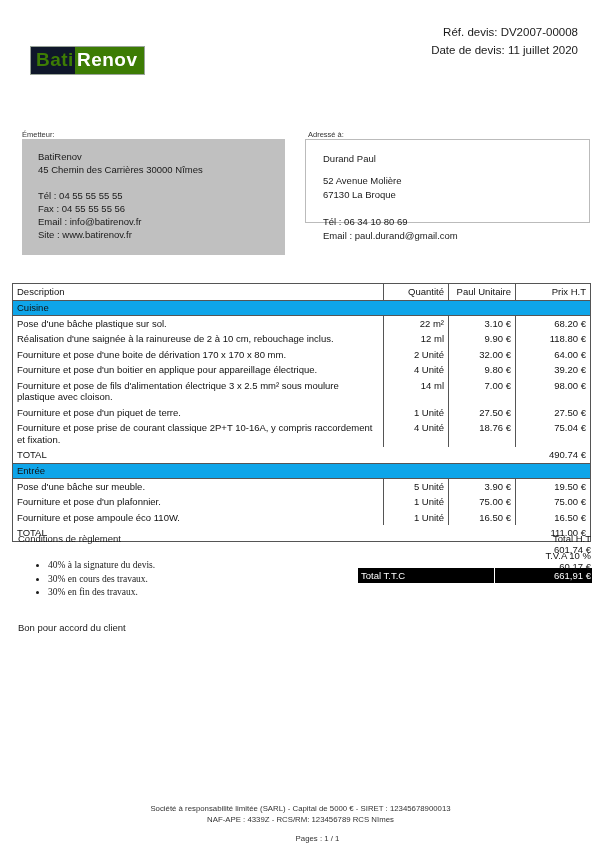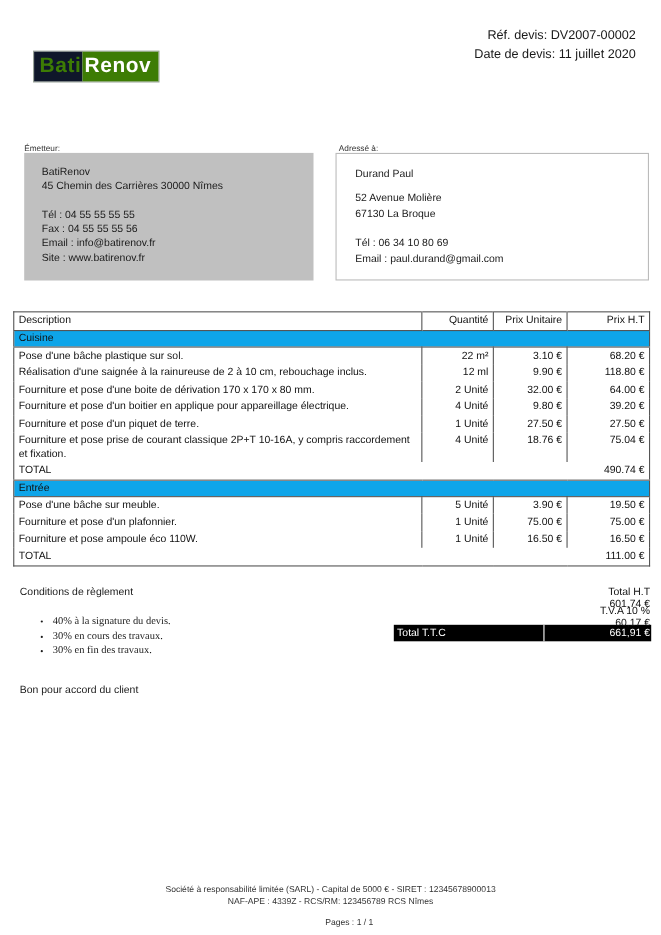--- a/index.html
+++ b/index.html
@@ -31,21 +31,21 @@
   
   .box-label { position:absolute; font-size:7.5px; color:#333; }
   .sender-label { left:22px; top:130px; }
   .recipient-label { left:308px; top:130px; }
   .sender-box {
     position:absolute; left:22px; top:139px; width:263px; height:116px;
     background:#c0c0c0; padding:11px 8px 0 16px;
     font-size:9.5px; line-height:13px; color:#1a1a1a;
   }
   .recipient-box {
-    position:absolute; left:305px; top:139px; width:285px; height:116px;
+    position:absolute; left:305px; top:139px; width:285px; height:84px;
     background:#ffffff; border:1px solid #bbbbbb; padding:12px 8px 0 17px;
     font-size:9.5px; line-height:14px; color:#1a1a1a;
   }
   .addr-gap { height:13px; }
   .recipient-box .name { margin-bottom:8px; }
 
   
   table.items {
     position:absolute; left:12px; top:283px; width:578px;
     border-collapse:collapse; border:1px solid #555;
@@ -92,21 +92,21 @@
 <body>
 
 <div class="page">
 
   <div class="logo">
     <span class="logo-bati">Bati</span>
     <span class="logo-renov">Renov</span>
   </div>
 
   <div class="header-right">
-    <div>Réf. devis: DV2007-00002</div>
+    <div>Réf. devis: DV2007-00008</div>
     <div>Date de devis: 11 juillet 2020</div>
   </div>
 
   <div class="box-label sender-label">Émetteur:</div>
   <div class="sender-box">
     <div>BatiRenov</div>
     <div>45 Chemin des Carrières 30000 Nîmes</div>
     <div class="addr-gap"></div>
     <div>Tél : 04 55 55 55 55</div>
     <div>Fax : 04 55 55 55 56</div>
@@ -128,21 +128,21 @@
     <colgroup>
       <col style="width:371px">
       <col style="width:65px">
       <col style="width:67px">
       <col style="width:75px">
     </colgroup>
     <thead>
       <tr>
         <th>Description</th>
         <th>Quantité</th>
-        <th>Prix Unitaire</th>
+        <th>Paul Unitaire</th>
         <th>Prix H.T</th>
       </tr>
     </thead>
     <tbody id="items-body">
         <tr class="row-section">
           <td colspan="4">Cuisine</td>
         </tr>
         <tr class="row-data">
           <td>Pose d'une bâche plastique sur sol.</td>
           <td class="c-num">22 m²</td>
@@ -159,20 +159,26 @@
           <td>Fourniture et pose d'une boite de dérivation 170 x 170 x 80 mm.</td>
           <td class="c-num">2 Unité</td>
           <td class="c-num">32.00 €</td>
           <td class="c-num">64.00 €</td>
         </tr>
         <tr class="row-data">
           <td>Fourniture et pose d'un boitier en applique pour appareillage électrique.</td>
           <td class="c-num">4 Unité</td>
           <td class="c-num">9.80 €</td>
           <td class="c-num">39.20 €</td>
+        </tr>
+        <tr class="row-data">
+          <td>Fourniture et pose de fils d'alimentation électrique 3 x 2.5 mm² sous moulure plastique avec cloison.</td>
+          <td class="c-num">14 ml</td>
+          <td class="c-num">7.00 €</td>
+          <td class="c-num">98.00 €</td>
         </tr>
         <tr class="row-data">
           <td>Fourniture et pose d'un piquet de terre.</td>
           <td class="c-num">1 Unité</td>
           <td class="c-num">27.50 €</td>
           <td class="c-num">27.50 €</td>
         </tr>
         <tr class="row-data">
           <td>Fourniture et pose prise de courant classique 2P+T 10-16A, y compris raccordement et fixation.</td>
           <td class="c-num">4 Unité</td>

